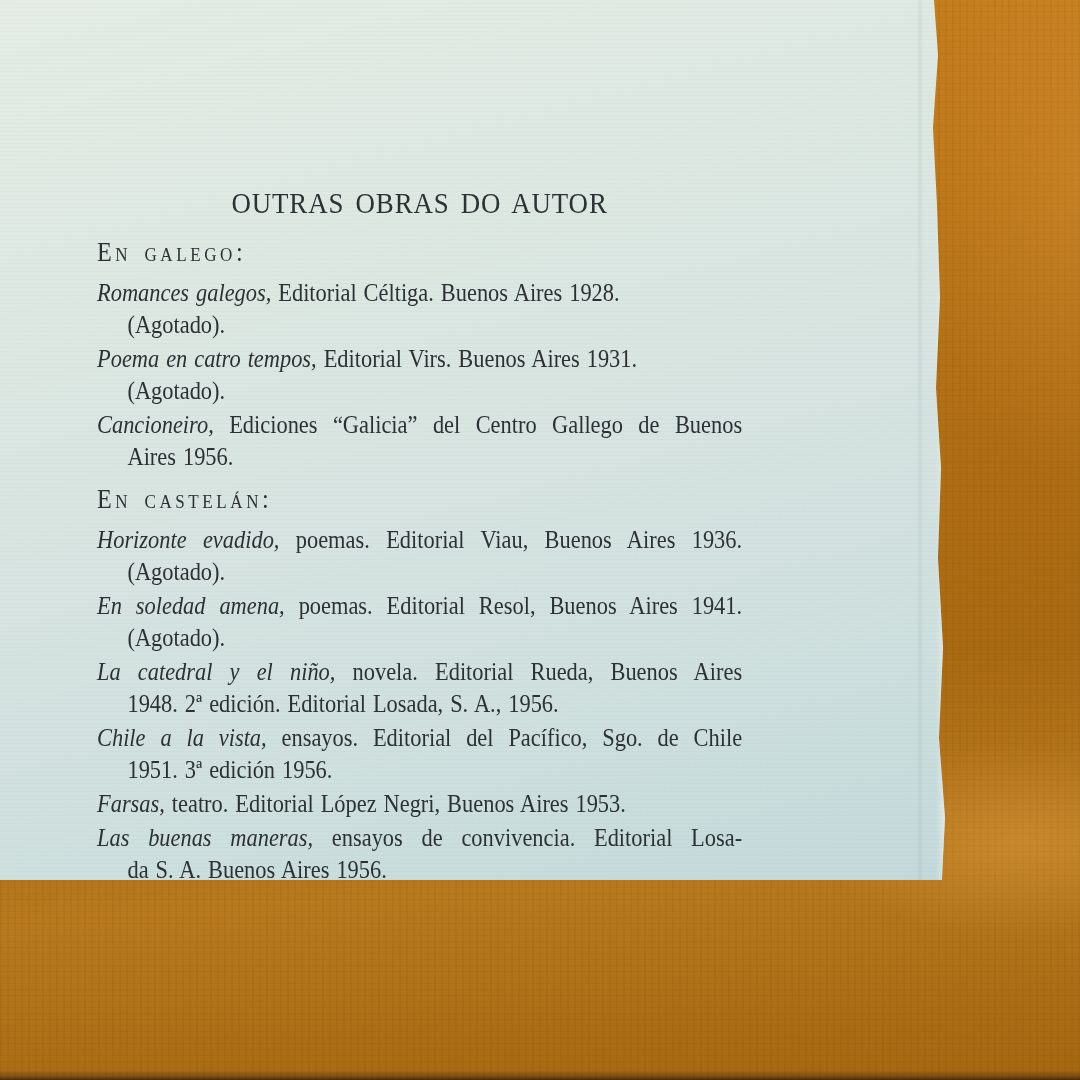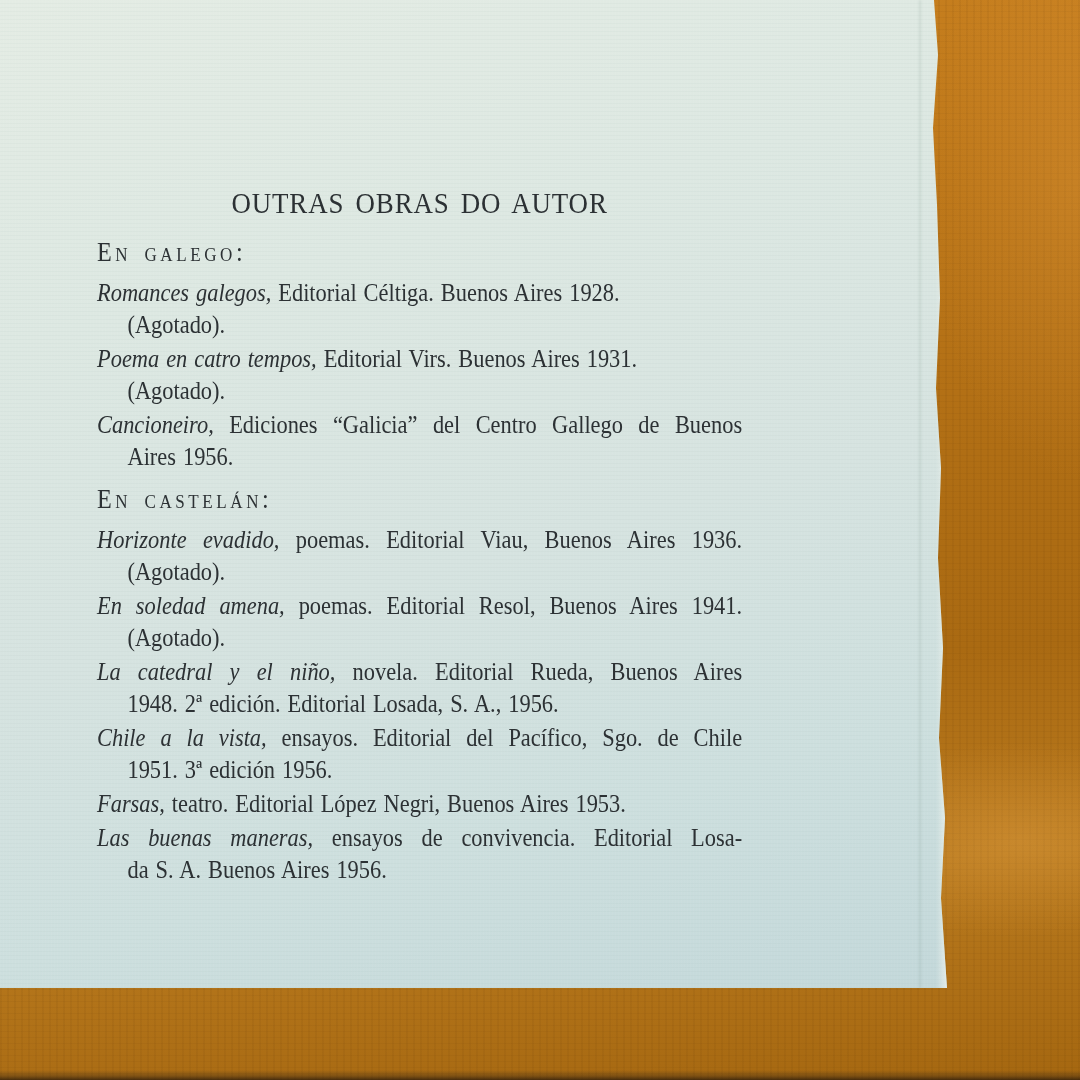--- a/index.html
+++ b/index.html
@@ -17,21 +17,21 @@
     background:
       radial-gradient(ellipse 280px 140px at 1020px 840px, rgba(238,172,80,0.30), rgba(238,172,80,0) 70%),
       radial-gradient(ellipse 220px 420px at 1080px 180px, rgba(226,156,66,0.28), rgba(226,156,66,0) 72%),
       repeating-linear-gradient(90deg, rgba(92,52,6,0.07) 0 2px, rgba(92,52,6,0) 2px 7px),
       repeating-linear-gradient(0deg, rgba(70,40,4,0.05) 0 1px, rgba(70,40,4,0) 1px 6px),
       linear-gradient(176deg, var(--wood-light) 0%, #bd7719 22%, var(--wood) 45%, #aa6a12 62%, #b97a1e 80%, #a56710 100%);
   }
 
   
   .paper {
-    position: absolute; top: 0; left: 0; height: 988px; width: 952px;
+    position: absolute; top: 0; left: 0; height: 880px; width: 952px;
     background:
       repeating-linear-gradient(0deg, rgba(140,165,160,0.06) 0 1px, rgba(140,165,160,0) 1px 4px),
       repeating-linear-gradient(90deg, rgba(255,255,255,0.035) 0 1px, rgba(255,255,255,0) 1px 3px),
       linear-gradient(165deg, #e4ece4 0%, #dde8e2 28%, var(--paper) 55%, #cdDFDe 78%, #c3d8da 100%);
     clip-path: polygon(
       0 0, 934px 0, 938px 55px, 933px 128px, 937px 205px, 940px 298px,
       936px 388px, 941px 468px, 938px 558px, 943px 648px, 939px 738px,
       945px 818px, 941px 898px, 947px 988px, 944px 1040px, 951px 1080px,
       0 1080px);
   }

